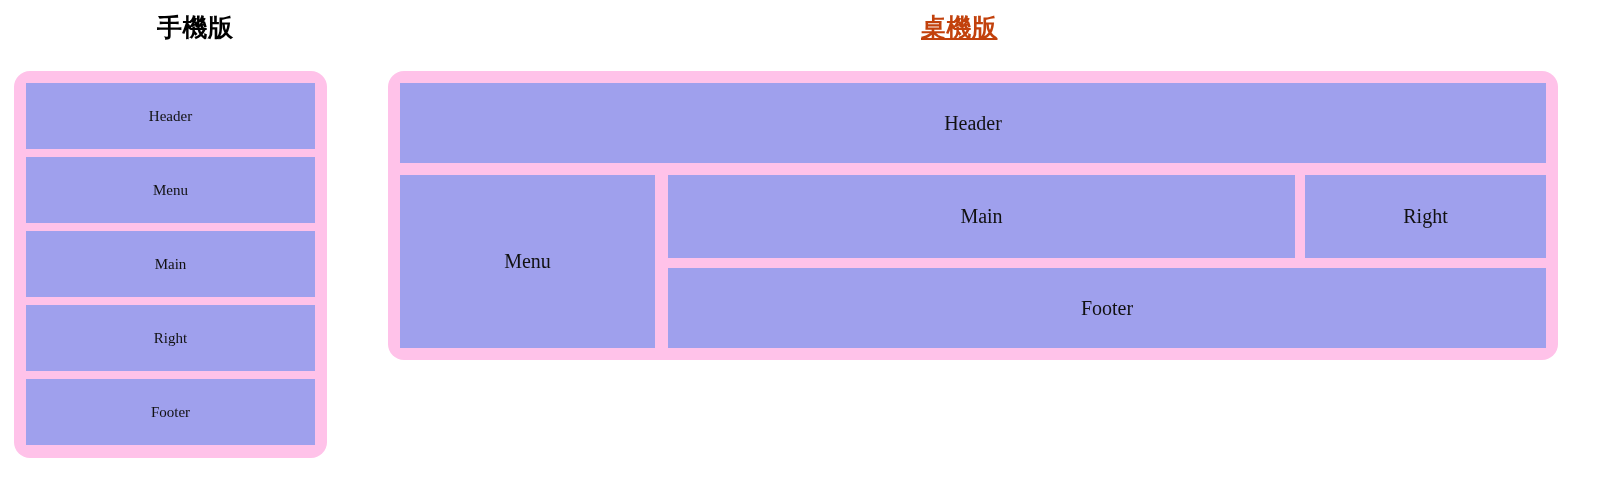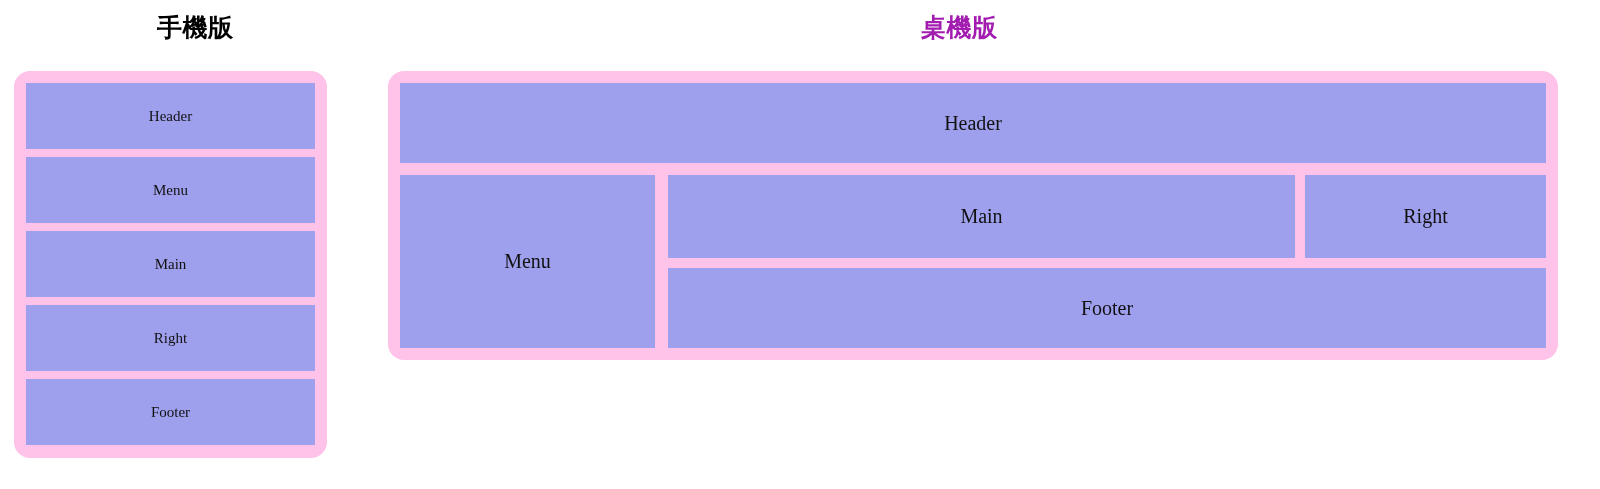--- a/index.html
+++ b/index.html
@@ -118,21 +118,21 @@
 
   <div id="m-right" class="cell" style="--purple: #9fa0ed; color: rgb(17, 17, 17);">
     <span>Right</span>
   </div>
 
   <div id="m-footer" class="cell" style="--purple: #9fa0ed; color: rgb(17, 17, 17);">
     <span>Footer</span>
   </div>
 </div>
 
-<div id="title-desktop" class="section-title" style="color: #a21caf;">桌機版</div>
+<div id="title-desktop" class="section-title" style="color: #c2410c; text-decoration: underline;">桌機版</div>
 
 <div id="desktop-frame" class="frame" style="--pink:#ffc2e9;">
 
   <div id="d-header" class="cell" style="--purple: #9fa0ed; color: rgb(17, 17, 17);">
     <span>Header</span>
   </div>
 
   <div id="d-menu" class="cell" style="--purple: #9fa0ed; color: rgb(17, 17, 17);">
     <span>Menu</span>
   </div>

